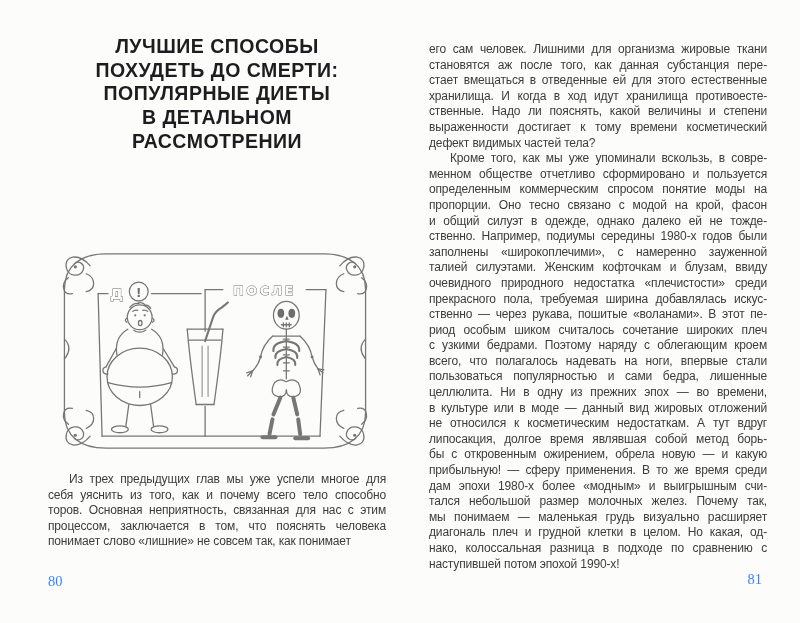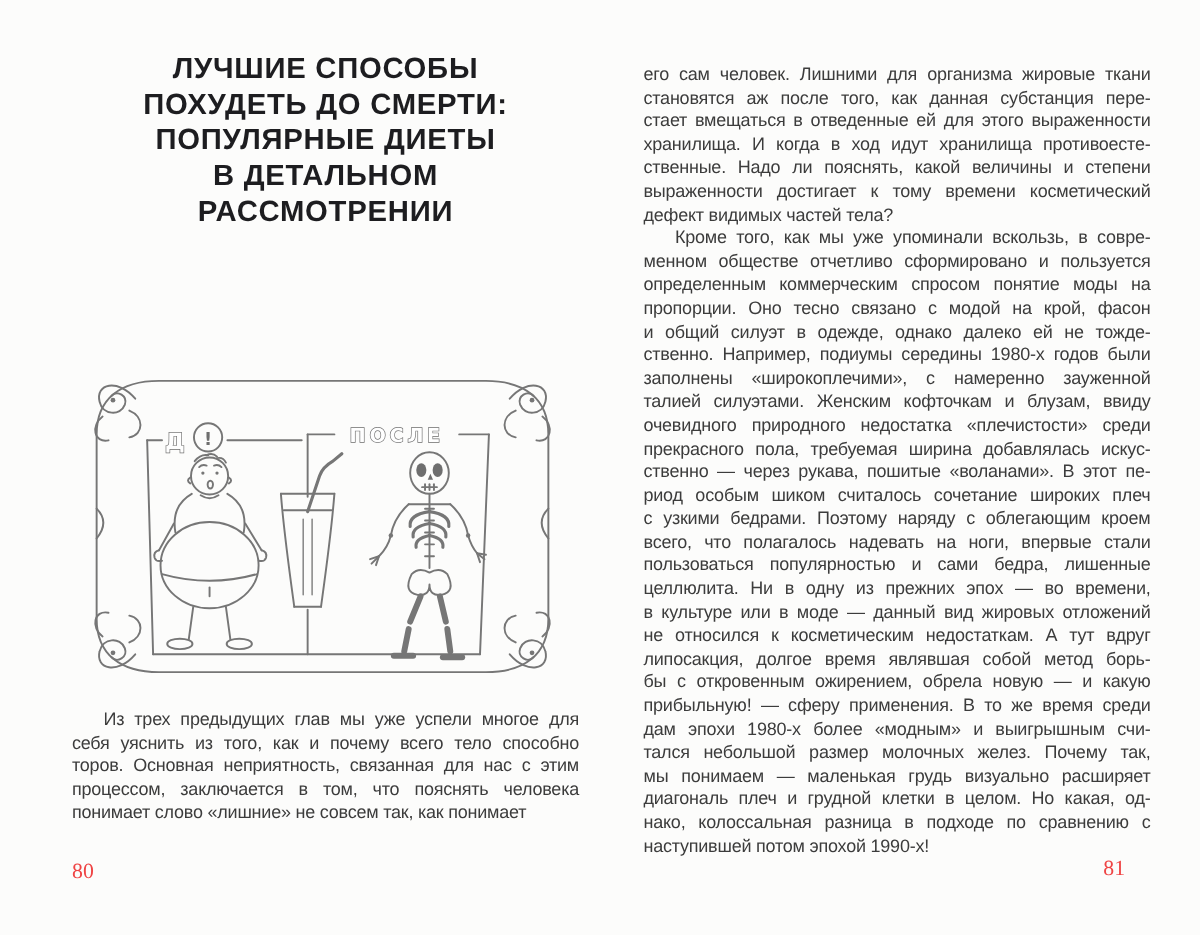--- a/index.html
+++ b/index.html
@@ -28,24 +28,24 @@
   .justify .line{text-align:justify;text-align-last:justify;}
   .justify .line.last{text-align-last:left;}
   .indent-first .line:first-child{text-indent:21px;}
 
   .left-para{left:48px;top:472px;width:338px;}
   .right-col{position:absolute;left:429px;top:42px;width:338px;}
   .right-col .para{position:static;}
 
   .pageno{
     position:absolute;font-family:"Liberation Serif",serif;
-    font-size:14.5px;color:#ef4444;
+    font-size:14.5px;color:#3b82f6;
   }
   .pageno-left{left:48px;top:573px;}
-  .pageno-right{left:420px;top:571px;width:330px;text-align:right;}
+  .pageno-right{left:432px;top:571px;width:330px;text-align:right;}
 
   
   .illustration{position:absolute;left:56px;top:246px;width:318px;height:212px;margin:0;}
   .sk path,.sk circle,.sk ellipse{
     fill:none;stroke:#767676;stroke-width:1.3;
     stroke-linecap:round;stroke-linejoin:round;
   }
   .sk .dot{fill:#767676;stroke:none;}
   .sk .fillshape{fill:#6e6e6e;stroke:none;}
   .sk .thick{stroke-width:4;}
@@ -204,21 +204,21 @@
       </div>
 
     <div class="pageno pageno-left">80</div>
   </section>
 
   <section class="page">
     <div class="right-col">
       <div class="para justify">
           <div class="line">его сам человек. Лишними для организма жировые ткани</div>
           <div class="line">становятся аж после того, как данная субстанция пере-</div>
-          <div class="line">стает вмещаться в отведенные ей для этого выраженности</div>
+          <div class="line">стает вмещаться в отведенные ей для этого естественные</div>
           <div class="line">хранилища. И когда в ход идут хранилища противоесте-</div>
           <div class="line">ственные. Надо ли пояснять, какой величины и степени</div>
           <div class="line">выраженности достигает к тому времени косметический</div>
           <div class="line last">дефект видимых частей тела?</div>
         </div>
       <div class="para justify indent-first">
           <div class="line">Кроме того, как мы уже упоминали вскользь, в совре-</div>
           <div class="line">менном обществе отчетливо сформировано и пользуется</div>
           <div class="line">определенным коммерческим спросом понятие моды на</div>
           <div class="line">пропорции. Оно тесно связано с модой на крой, фасон</div>

